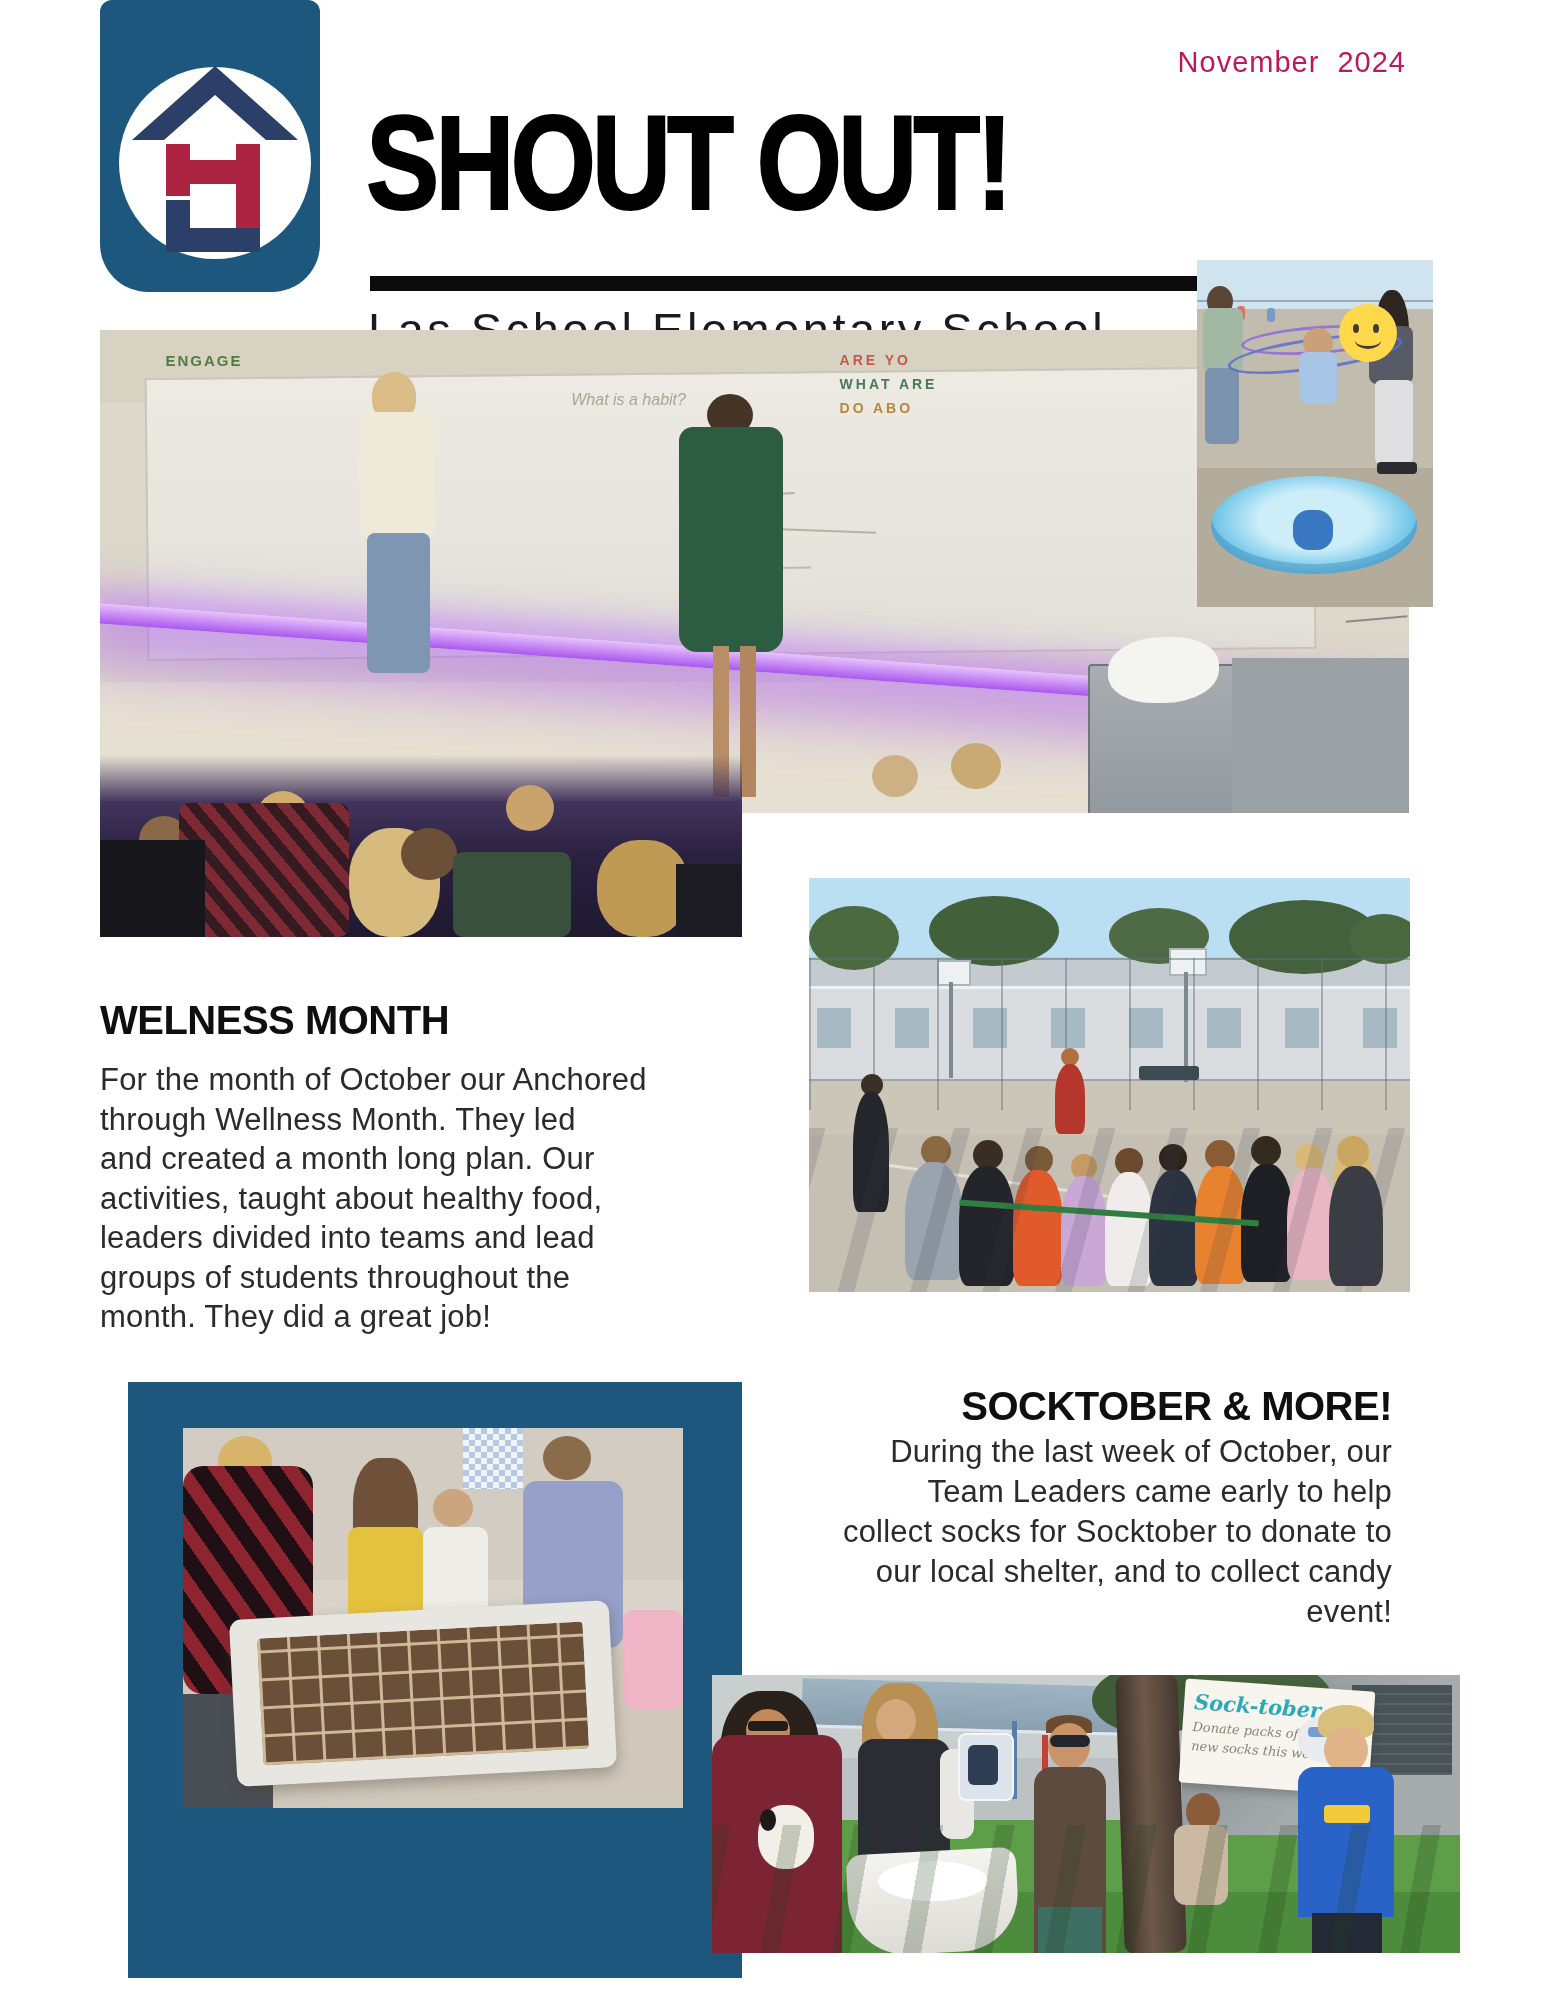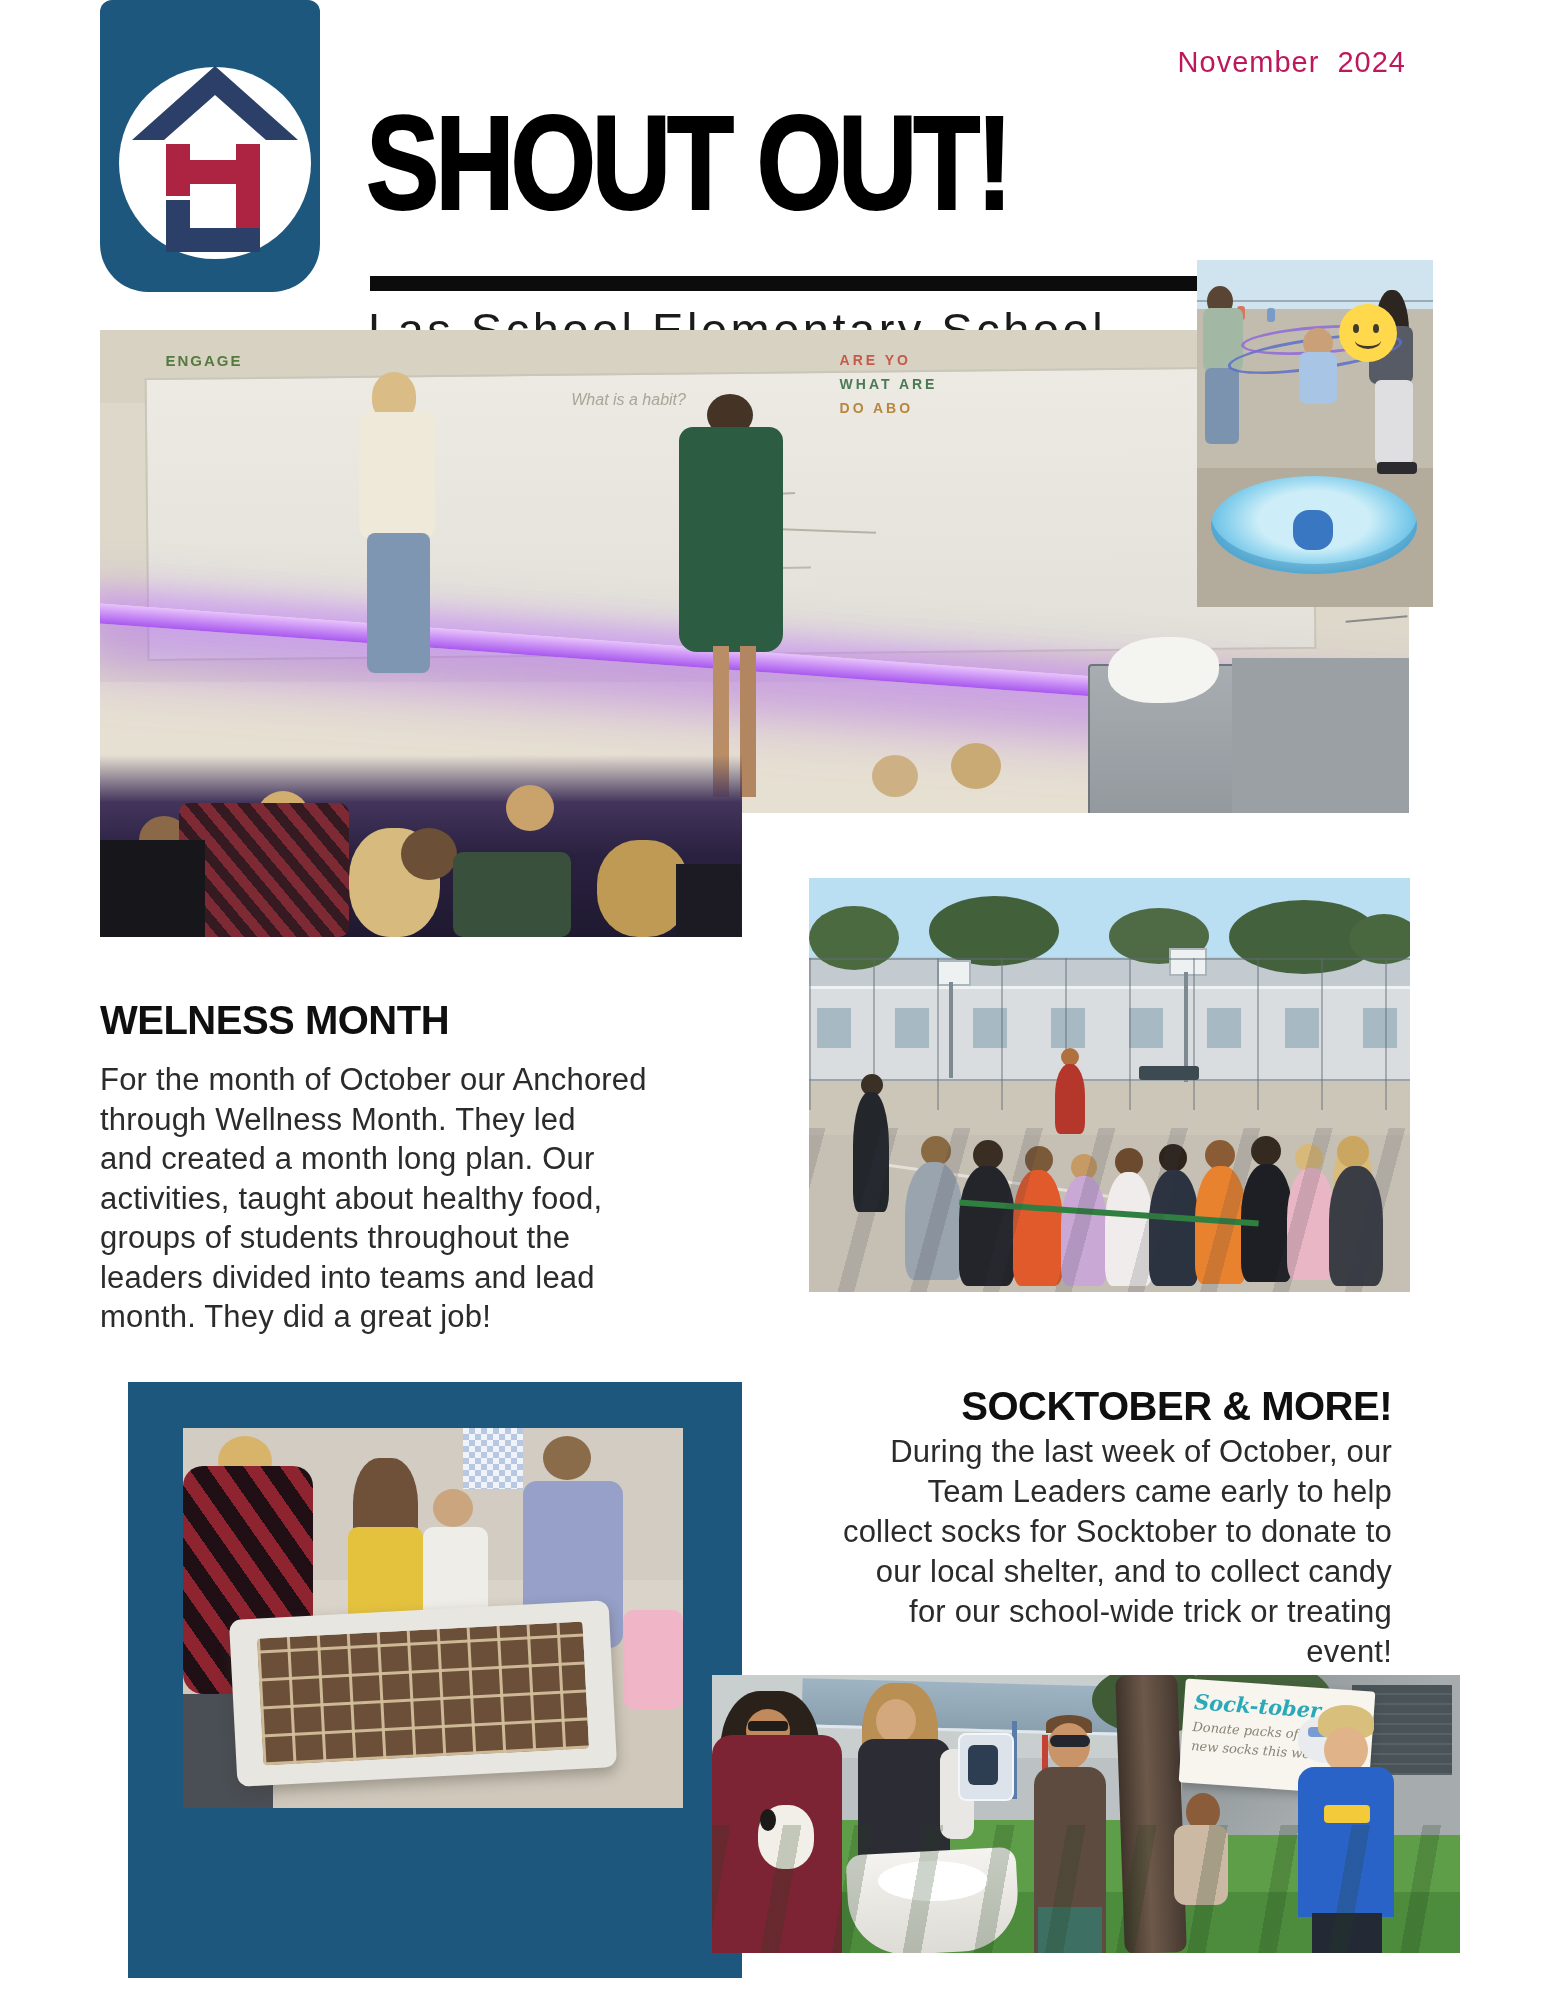--- a/index.html
+++ b/index.html
@@ -168,32 +168,31 @@
     <div class="s" style="left:150px;top:332px;width:300px;height:6px;background:#2f8040;transform:rotate(4deg)"></div>
     <div class="s" style="left:0;top:250px;width:601px;height:164px;background:repeating-linear-gradient(105deg,rgba(55,55,70,.16) 0 16px,transparent 16px 70px)"></div>
   </div>
 
   <div class="s h2" style="left:100px;top:998px">WELNESS MONTH</div>
   <div class="s body" style="left:100px;top:1060px">
     <div>For the month of October our Anchored</div>
     <div>through Wellness Month. They led</div>
     <div>and created a month long plan. Our</div>
     <div>activities, taught about healthy food,</div>
+    <div>leaders divided into teams and lead</div>
     <div>groups of students throughout the</div>
-    <div>leaders divided into teams and lead</div>
     <div>month. They did a great job!</div>
   </div>
 
   <div class="s h2 right" style="right:154px;top:1384px">SOCKTOBER &amp; MORE!</div>
   <div class="s body right" style="right:154px;top:1432px">
     <div style="line-height:40px">During the last week of October, our</div>
     <div style="line-height:40px">Team Leaders came early to help</div>
     <div style="line-height:40px">collect socks for Socktober to donate to</div>
     <div style="line-height:40px">our local shelter, and to collect candy</div>
-    <div style="line-height:40px">for our school-wide trick or treating</div>
     <div style="line-height:40px">event!</div>
   </div>
 
   <div class="s" style="left:128px;top:1382px;width:614px;height:596px;background:#1d577d"></div>
   <div class="photo" style="left:183px;top:1428px;width:500px;height:380px;background:linear-gradient(180deg,#d2ccc2 0 40%,#d9d3c9 40% 100%)">
     <div class="s" style="left:0;top:55%;width:100%;height:45%;background:#cfc8bb"></div>
     <div class="s" style="left:0;top:70%;width:18%;height:30%;background:#4a4f55"></div>
     <div class="head" style="left:7%;top:2%;width:54px;height:50px;background:#d7b46a"></div>
     <div class="s" style="left:0;top:10%;width:26%;height:60%;border-radius:20px;background:repeating-linear-gradient(55deg,#8e2430 0 14px,#201016 14px 30px)"></div>
     <div class="s" style="left:34%;top:8%;width:13%;height:30%;background:#6e5138;border-radius:40%"></div>

